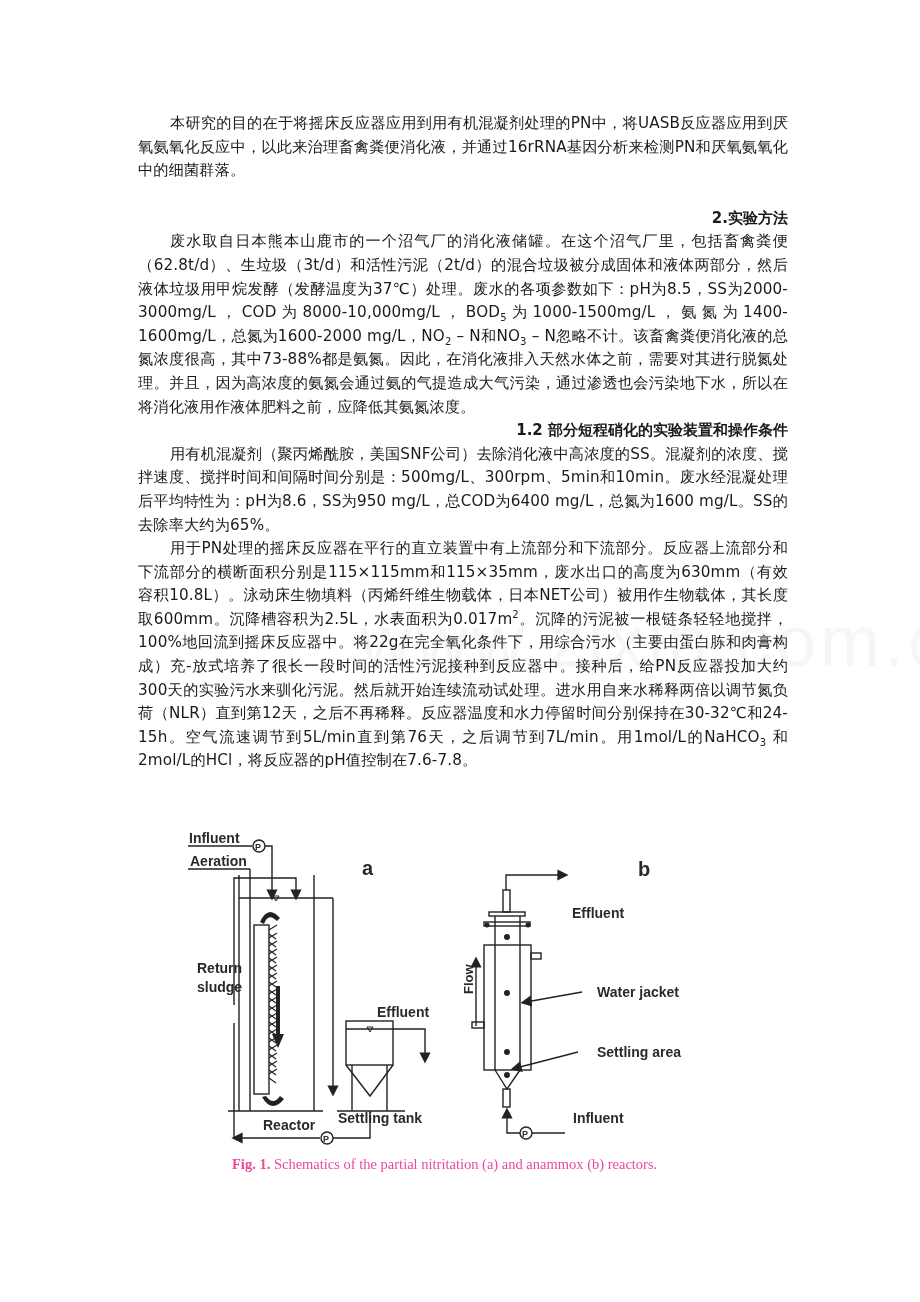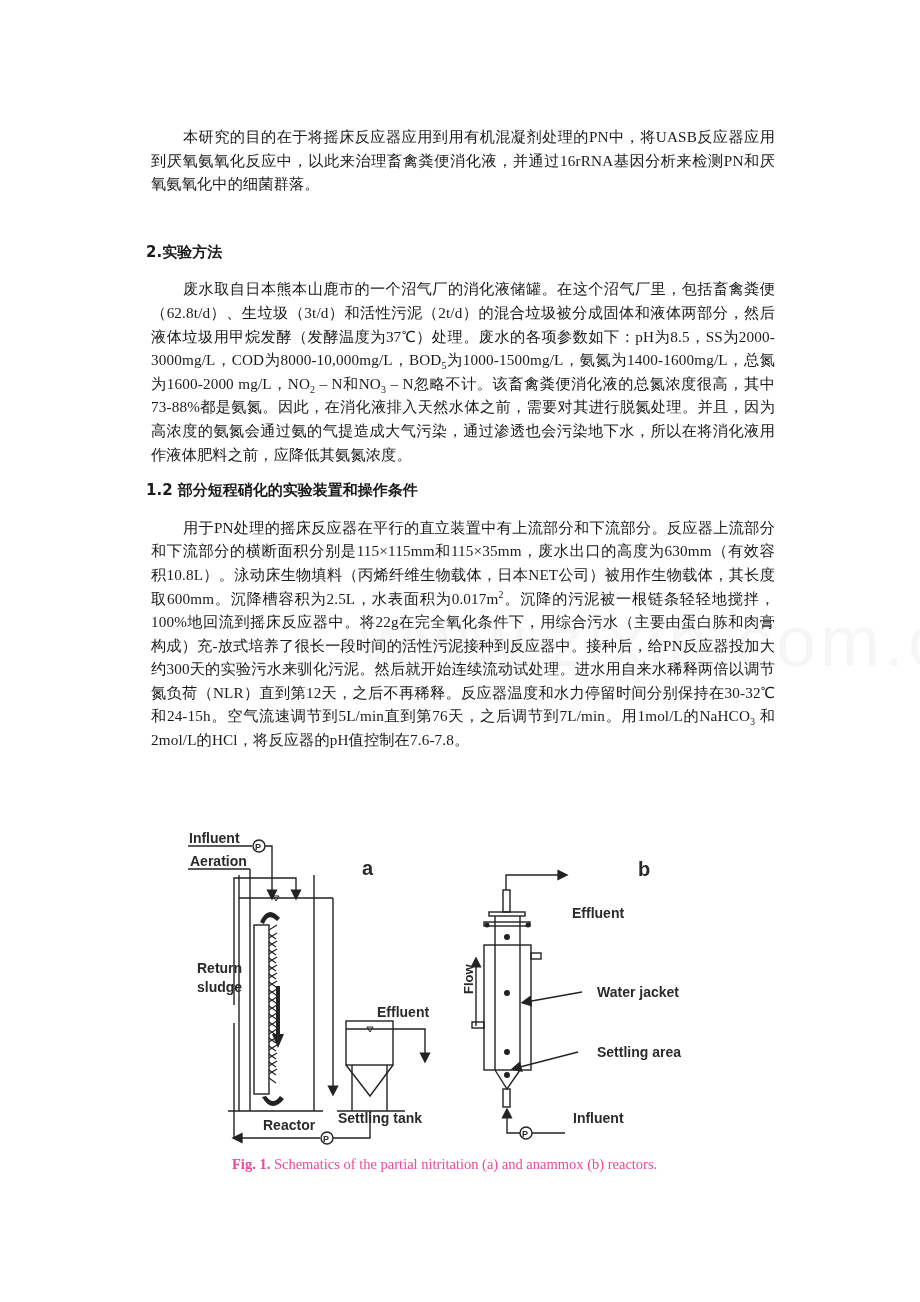--- a/index.html
+++ b/index.html
@@ -1,21 +1,21 @@
 <!DOCTYPE html>
 <html><head>
 <meta charset="utf-8">
 <style>
   html, body { margin: 0; padding: 0; background: #ffffff; }
   body { width: 920px; height: 1302px; position: relative; overflow: hidden;
          font-family: "DejaVu Sans", "Liberation Sans", sans-serif; color: #1a1a1a; }
   .page { position: absolute; left: 138px; top: 112px; width: 650px; }
-  .p { font-size: 15.2px; line-height: 23.6px; margin: 13px; letter-spacing: 0.15px; text-align: justify; font-family: Liberation Serif, serif; }
+  .p { font-size: 15.2px; line-height: 23.6px; margin: 0; letter-spacing: 0.15px; text-align: justify; }
   .indent { text-indent: 32px; }
-  .h { font-size: 15px; line-height: 23.6px; font-weight: bold; margin: 8px; }
+  .h { font-size: 15px; line-height: 23.6px; font-weight: bold; margin: 0; text-align: right; }
   .gap { height: 24px; }
   sub, sup { font-size: 10px; line-height: 0; }
   .watermark { position: absolute; left: 360px; top: 600px; font-size: 72px; color: rgba(0,0,0,0.035);
                font-family: "Liberation Sans", sans-serif; letter-spacing: 4px; pointer-events: none; }
   .figure { position: absolute; left: 180px; top: 826px; width: 520px; height: 330px; }
   .figure svg { width: 520px; height: 330px; }
   .caption { position: absolute; left: 232px; top: 1156px; font-family: "Liberation Serif", serif;
              font-size: 14.5px; color: #ec4899; white-space: nowrap; }
   .caption b { font-weight: bold; }
   svg text { font-family: "Liberation Sans", sans-serif; font-weight: bold; fill: #2a2a2a; }
@@ -24,20 +24,21 @@
 <body>
 
 <div class="watermark">www.zixin.com.cn</div>
 
 <div class="page">
   <p class="p indent">本研究的目的在于将摇床反应器应用到用有机混凝剂处理的PN中，将UASB反应器应用到厌氧氨氧化反应中，以此来治理畜禽粪便消化液，并通过16rRNA基因分析来检测PN和厌氧氨氧化中的细菌群落。</p>
   <div class="gap"></div>
   <p class="h">2.实验方法</p>
   <p class="p indent"><span>废水取自日本熊本山鹿市的一个沼气厂的消化液储罐。在这个沼气厂里，包括畜禽粪便（62.8t/d）、生垃圾（3t/d）和活性污泥（2t/d）的混合垃圾被分成固体和液体两部分，然后液体垃圾用甲烷发酵（发酵温度为37℃）处理。废水的各项参数如下：pH为8.5，SS为2000-3000mg/L，COD为8000-10,000mg/L，BOD</span><sub>5</sub><span>为1000-1500mg/L，氨氮为1400-1600mg/L，总氮为1600-2000 mg/L，NO</span><sub>2</sub><span> – N和NO</span><sub>3</sub><span> – N忽略不计。该畜禽粪便消化液的总氮浓度很高，其中73-88%都是氨氮。因此，在消化液排入天然水体之前，需要对其进行脱氮处理。并且，因为高浓度的氨氮会通过氨的气提造成大气污染，通过渗透也会污染地下水，所以在将消化液用作液体肥料之前，应降低其氨氮浓度。</span></p>
   <p class="h">1.2  部分短程硝化的实验装置和操作条件</p>
+  <p class="p indent">用有机混凝剂（聚丙烯酰胺，美国SNF公司）去除消化液中高浓度的SS。混凝剂的浓度、搅拌速度、搅拌时间和间隔时间分别是：500mg/L、300rpm、5min和10min。废水经混凝处理后平均特性为：pH为8.6，SS为950 mg/L，总COD为6400 mg/L，总氮为1600 mg/L。SS的去除率大约为65%。</p>
   <p class="p indent"><span>用于PN处理的摇床反应器在平行的直立装置中有上流部分和下流部分。反应器上流部分和下流部分的横断面积分别是115×115mm和115×35mm，废水出口的高度为630mm（有效容积10.8L）。泳动床生物填料（丙烯纤维生物载体，日本NET公司）被用作生物载体，其长度取600mm。沉降槽容积为2.5L，水表面积为0.017m</span><sup>2</sup><span>。沉降的污泥被一根链条轻轻地搅拌，100%地回流到摇床反应器中。将22g在完全氧化条件下，用综合污水（主要由蛋白胨和肉膏构成）充-放式培养了很长一段时间的活性污泥接种到反应器中。接种后，给PN反应器投加大约300天的实验污水来驯化污泥。然后就开始连续流动试处理。进水用自来水稀释两倍以调节氮负荷（NLR）直到第12天，之后不再稀释。反应器温度和水力停留时间分别保持在30-32℃和24-15h。空气流速调节到5L/min直到第76天，之后调节到7L/min。用1mol/L的NaHCO</span><sub>3</sub><span>  和2mol/L的HCl，将反应器的pH值控制在7.6-7.8。</span></p>
 </div>
 
 <div class="figure">
   <svg viewBox="0 0 520 330" xmlns="http://www.w3.org/2000/svg">
     <defs>
       <marker id="arr" markerWidth="8" markerHeight="8" refX="4" refY="4" orient="auto">
         <path d="M0,0 L8,4 L0,8 z" fill="#222"></path>
       </marker>
     </defs>

